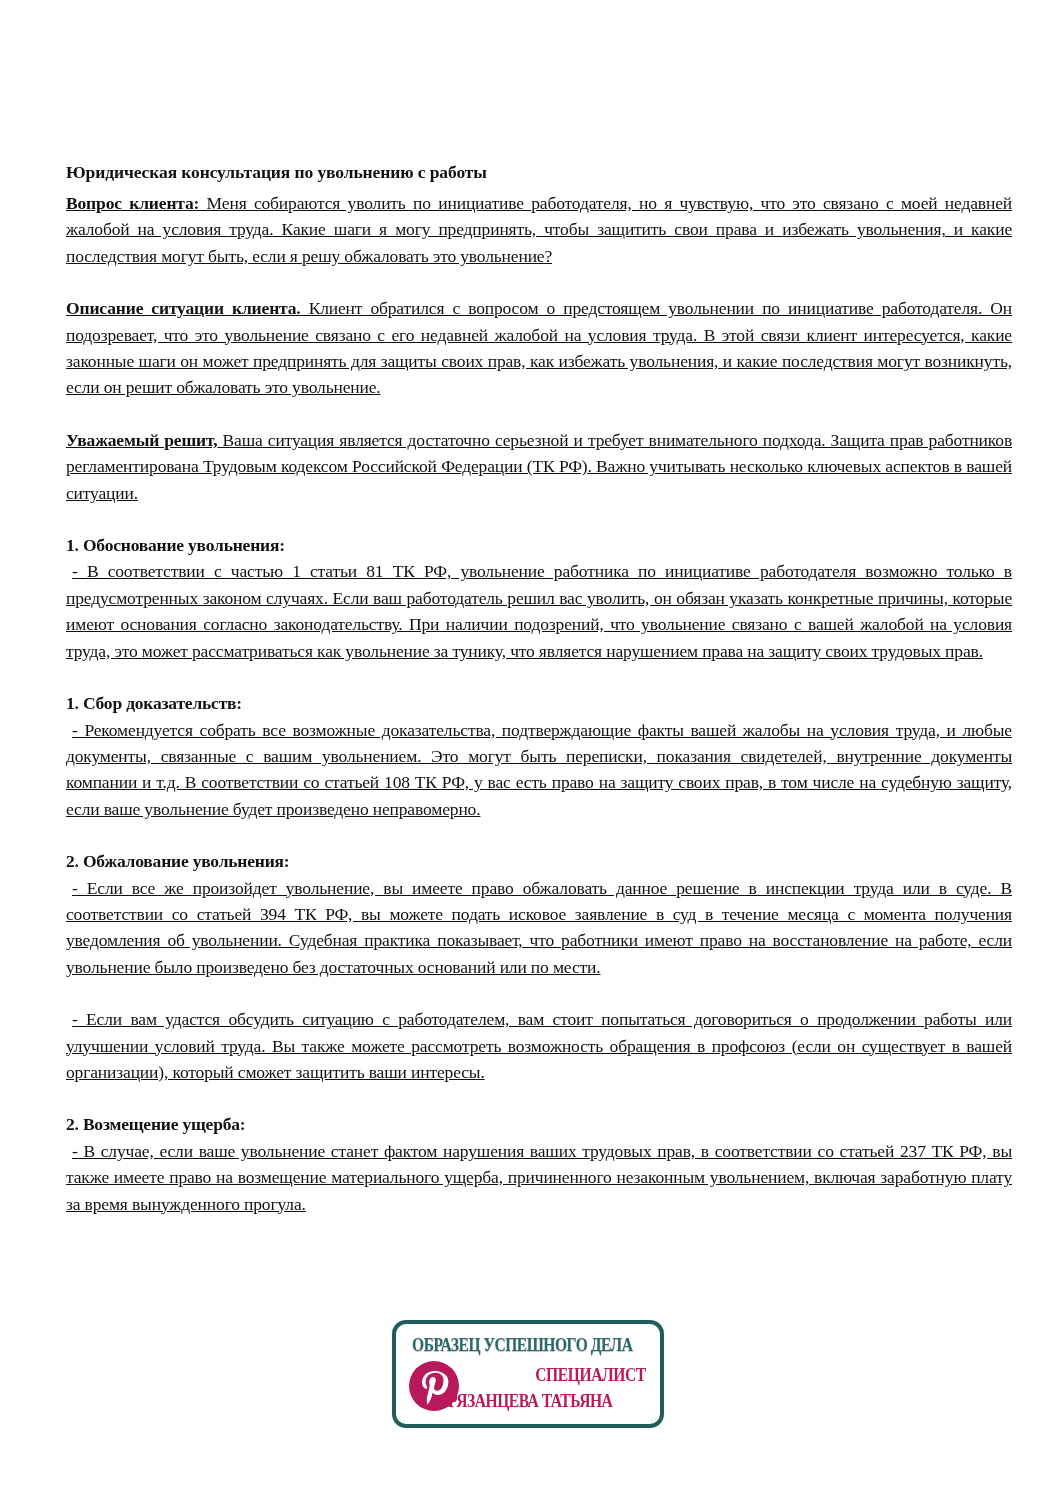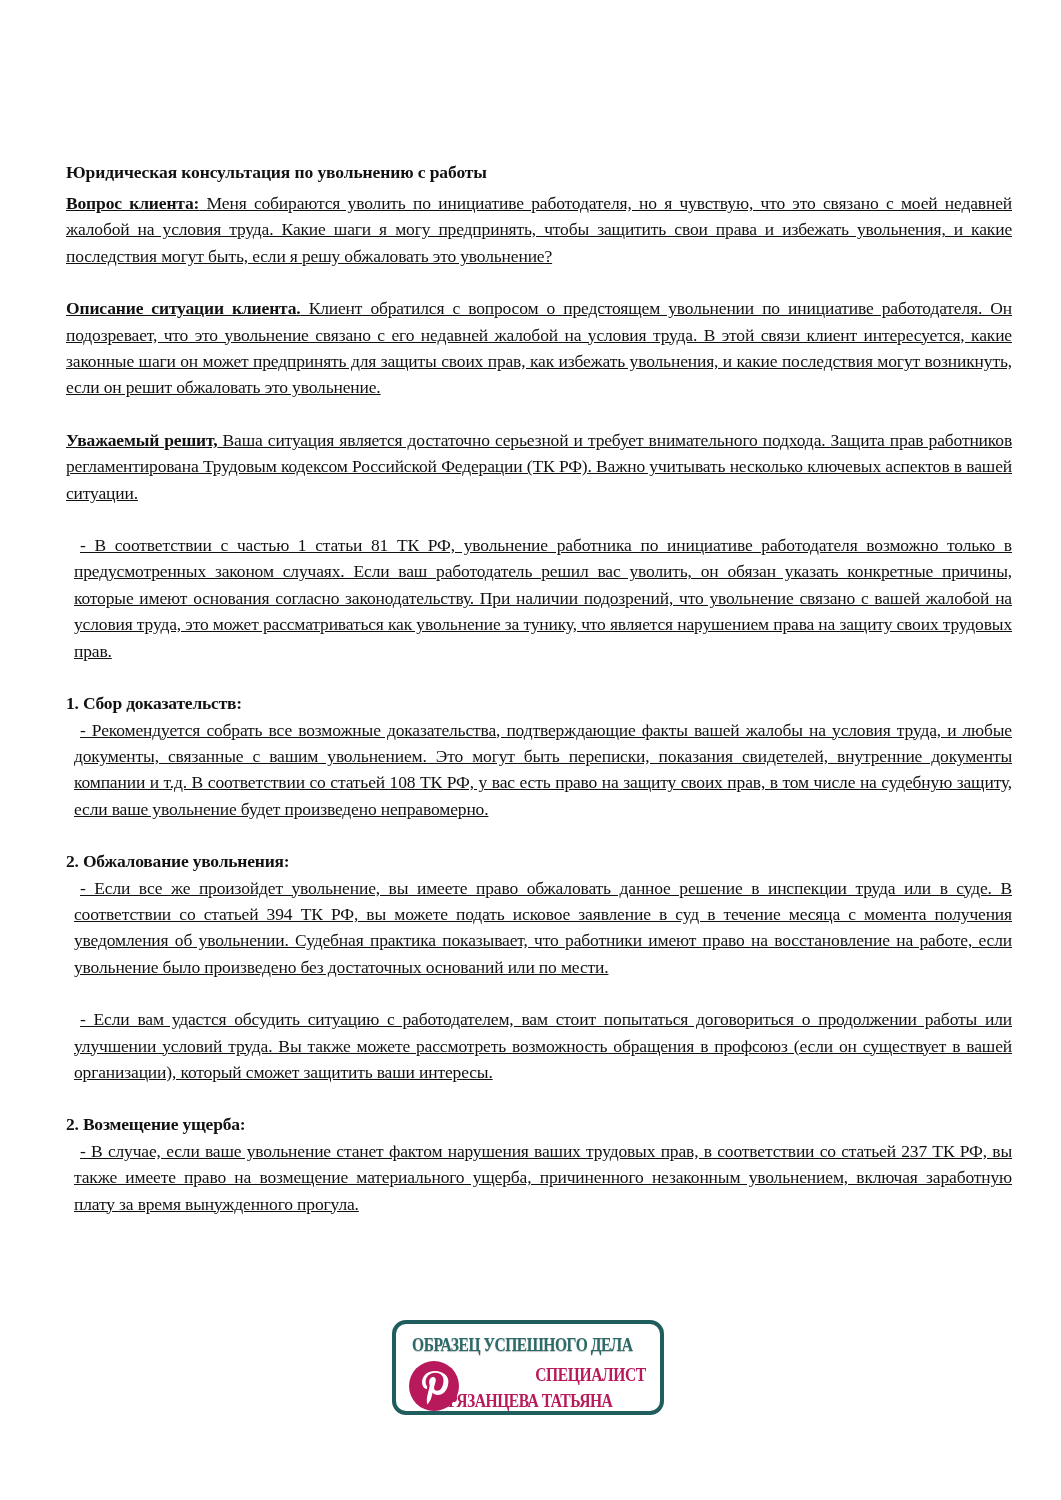--- a/index.html
+++ b/index.html
@@ -6,22 +6,22 @@
     body { width: 1061px; height: 1500px; position: relative; overflow: hidden;
            font-family: "Liberation Serif", "DejaVu Serif", serif; color: #111; }
     .page { position: absolute; left: 66px; top: 158px; width: 946px; }
     .title { text-align: left; font-weight: bold; font-size: 17.5px; line-height: 28px;
              margin: 0 0 4px 0; letter-spacing: -0.1px; }
     p { margin: 0; font-size: 17.5px; line-height: 26.4px; text-align: justify;
         letter-spacing: -0.15px; text-decoration: underline; }
     .b { font-weight: bold; }
     .gap { height: 26px; }
     .sec-head { font-weight: bold; font-size: 17.5px; line-height: 26.4px; letter-spacing: -0.2px; }
-    .sec-body { text-indent: 6px; margin-left: 8px; }
-    .stamp { position: absolute; left: 392px; top: 1320px; width: 272px; height: 95px;
+    .sec-body { text-indent: 6px; }
+    .stamp { position: absolute; left: 392px; top: 1320px; width: 272px; height: 108px;
              border: 4px solid #1f5e5c; border-radius: 14px; background: #fff;
              box-sizing: border-box; }
     .stamp-l1 { position: absolute; left: 16px; top: 10px; font-family: "Liberation Serif", serif;
                 font-weight: bold; font-size: 19px; color: #2a6a68; letter-spacing: -0.6px;
                 transform: scaleX(0.82); transform-origin: left top; white-space: nowrap;
                 text-shadow: 0 1px 1px rgba(0,0,0,0.25); }
     .stamp-l2 { position: absolute; right: 14px; top: 40px; font-weight: bold; font-size: 19px;
                 color: #b8195a; letter-spacing: -0.5px; transform: scaleX(0.82);
                 transform-origin: right top; white-space: nowrap; }
     .stamp-l3 { position: absolute; left: 52px; top: 66px; font-weight: bold; font-size: 19px;
@@ -37,20 +37,21 @@
 
   <p><span class="b">Вопрос клиента:</span><span> Меня собираются уволить по инициативе работодателя, но я чувствую, что это связано с моей недавней жалобой на условия труда. Какие шаги я могу предпринять, чтобы защитить свои права и избежать увольнения, и какие последствия могут быть, если я решу обжаловать это увольнение?</span></p>
   <div class="gap"></div>
 
   <p><span class="b">Описание ситуации клиента.</span><span> Клиент обратился с вопросом о предстоящем увольнении по инициативе работодателя. Он подозревает, что это увольнение связано с его недавней жалобой на условия труда. В этой связи клиент интересуется, какие законные шаги он может предпринять для защиты своих прав, как избежать увольнения, и какие последствия могут возникнуть, если он решит обжаловать это увольнение.</span></p>
   <div class="gap"></div>
 
   <p><span class="b">Уважаемый решит,</span><span> Ваша ситуация является достаточно серьезной и требует внимательного подхода. Защита прав работников регламентирована Трудовым кодексом Российской Федерации (ТК РФ). Важно учитывать несколько ключевых аспектов в вашей ситуации.</span></p>
   <div class="gap"></div>
 
+  <div class="sec-head">1. Обоснование увольнения:</div>
   <p class="sec-body">- В соответствии с частью 1 статьи 81 ТК РФ, увольнение работника по инициативе работодателя возможно только в предусмотренных законом случаях. Если ваш работодатель решил вас уволить, он обязан указать конкретные причины, которые имеют основания согласно законодательству. При наличии подозрений, что увольнение связано с вашей жалобой на условия труда, это может рассматриваться как увольнение за тунику, что является нарушением права на защиту своих трудовых прав.</p>
   <div class="gap"></div>
 
   <div class="sec-head">1. Сбор доказательств:</div>
   <p class="sec-body">- Рекомендуется собрать все возможные доказательства, подтверждающие факты вашей жалобы на условия труда, и любые документы, связанные с вашим увольнением. Это могут быть переписки, показания свидетелей, внутренние документы компании и т.д. В соответствии со статьей 108 ТК РФ, у вас есть право на защиту своих прав, в том числе на судебную защиту, если ваше увольнение будет произведено неправомерно.</p>
   <div class="gap"></div>
 
   <div class="sec-head">2. Обжалование увольнения:</div>
   <p class="sec-body">- Если все же произойдет увольнение, вы имеете право обжаловать данное решение в инспекции труда или в суде. В соответствии со статьей 394 ТК РФ, вы можете подать исковое заявление в суд в течение месяца с момента получения уведомления об увольнении. Судебная практика показывает, что работники имеют право на восстановление на работе, если увольнение было произведено без достаточных оснований или по мести.</p>
   <div class="gap"></div>

